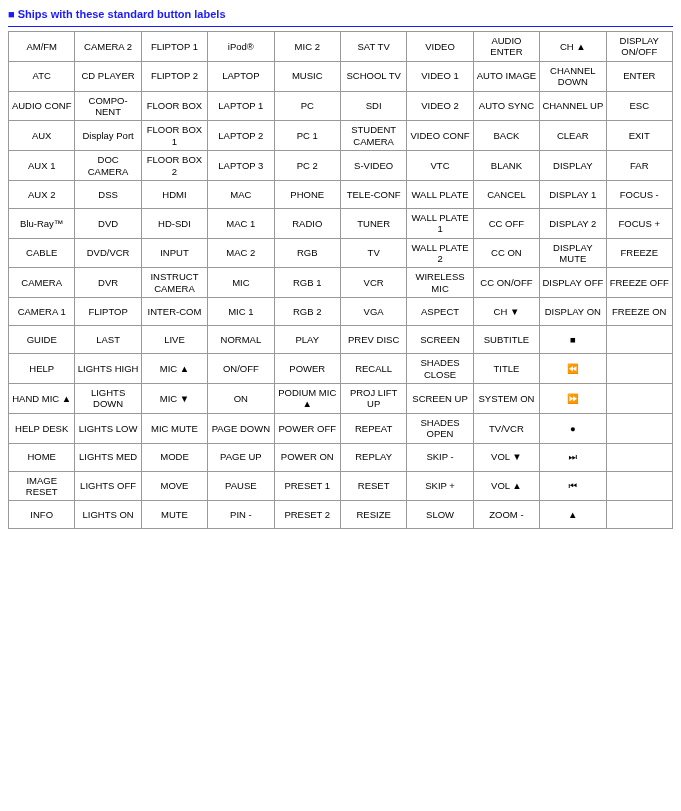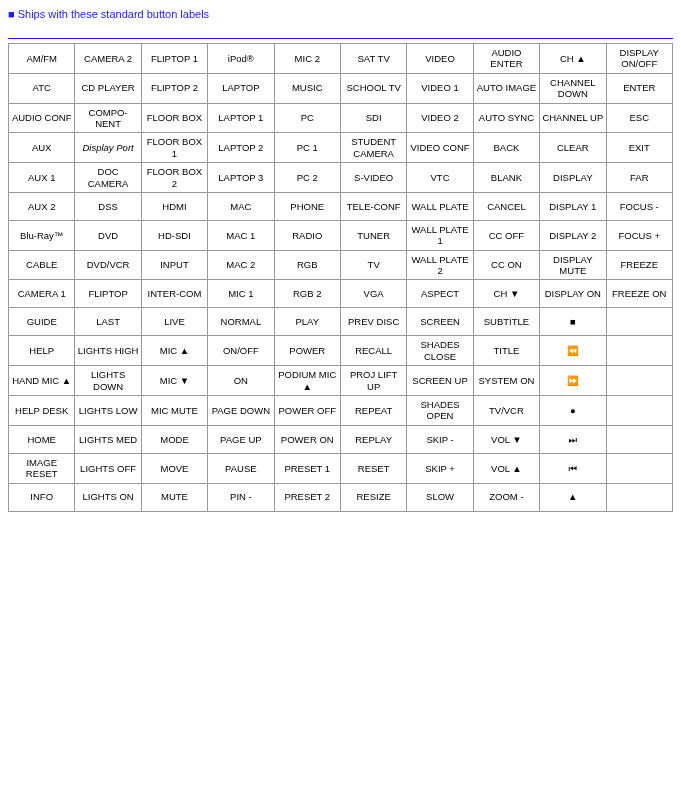--- a/index.html
+++ b/index.html
@@ -6,25 +6,25 @@
     body {
       font-family: Arial, sans-serif;
       font-size: 11px;
       background: #fff;
       width: 681px;
       min-height: 811px;
       padding: 8px;
     }
     .section-title {
       font-size: 11px;
-      font-weight: normal;
+      font-weight: bold;
       color: #1a1aff;
       margin-bottom: 4px;
       border-bottom: 1px solid #1a1aff;
-      padding-bottom: 18px;
+      padding-bottom: 6px;
     }
     .grid-table {
       width: 100%;
       border-collapse: collapse;
       table-layout: fixed;
     }
     .grid-table td {
       border: 1px solid #999;
       text-align: center;
       vertical-align: middle;
@@ -74,21 +74,21 @@
         <td>LAPTOP 1</td>
         <td>PC</td>
         <td>SDI</td>
         <td>VIDEO 2</td>
         <td>AUTO SYNC</td>
         <td>CHANNEL UP</td>
         <td>ESC</td>
       </tr>
       <tr>
         <td>AUX</td>
-        <td style="font-style: italic;">Display Port</td>
+        <td style="">Display Port</td>
         <td>FLOOR BOX 1</td>
         <td>LAPTOP 2</td>
         <td>PC 1</td>
         <td>STUDENT CAMERA</td>
         <td>VIDEO CONF</td>
         <td>BACK</td>
         <td>CLEAR</td>
         <td>EXIT</td>
       </tr>
       <tr>
@@ -133,20 +133,32 @@
         <td>INPUT</td>
         <td>MAC 2</td>
         <td>RGB</td>
         <td>TV</td>
         <td>WALL PLATE 2</td>
         <td>CC ON</td>
         <td>DISPLAY MUTE</td>
         <td>FREEZE</td>
       </tr>
       <tr>
+        <td>CAMERA</td>
+        <td>DVR</td>
+        <td>INSTRUCT CAMERA</td>
+        <td>MIC</td>
+        <td>RGB 1</td>
+        <td>VCR</td>
+        <td>WIRELESS MIC</td>
+        <td>CC ON/OFF</td>
+        <td>DISPLAY OFF</td>
+        <td>FREEZE OFF</td>
+      </tr>
+      <tr>
         <td>CAMERA 1</td>
         <td>FLIPTOP</td>
         <td>INTER-COM</td>
         <td>MIC 1</td>
         <td>RGB 2</td>
         <td>VGA</td>
         <td>ASPECT</td>
         <td>CH ▼</td>
         <td>DISPLAY ON</td>
         <td>FREEZE ON</td>

